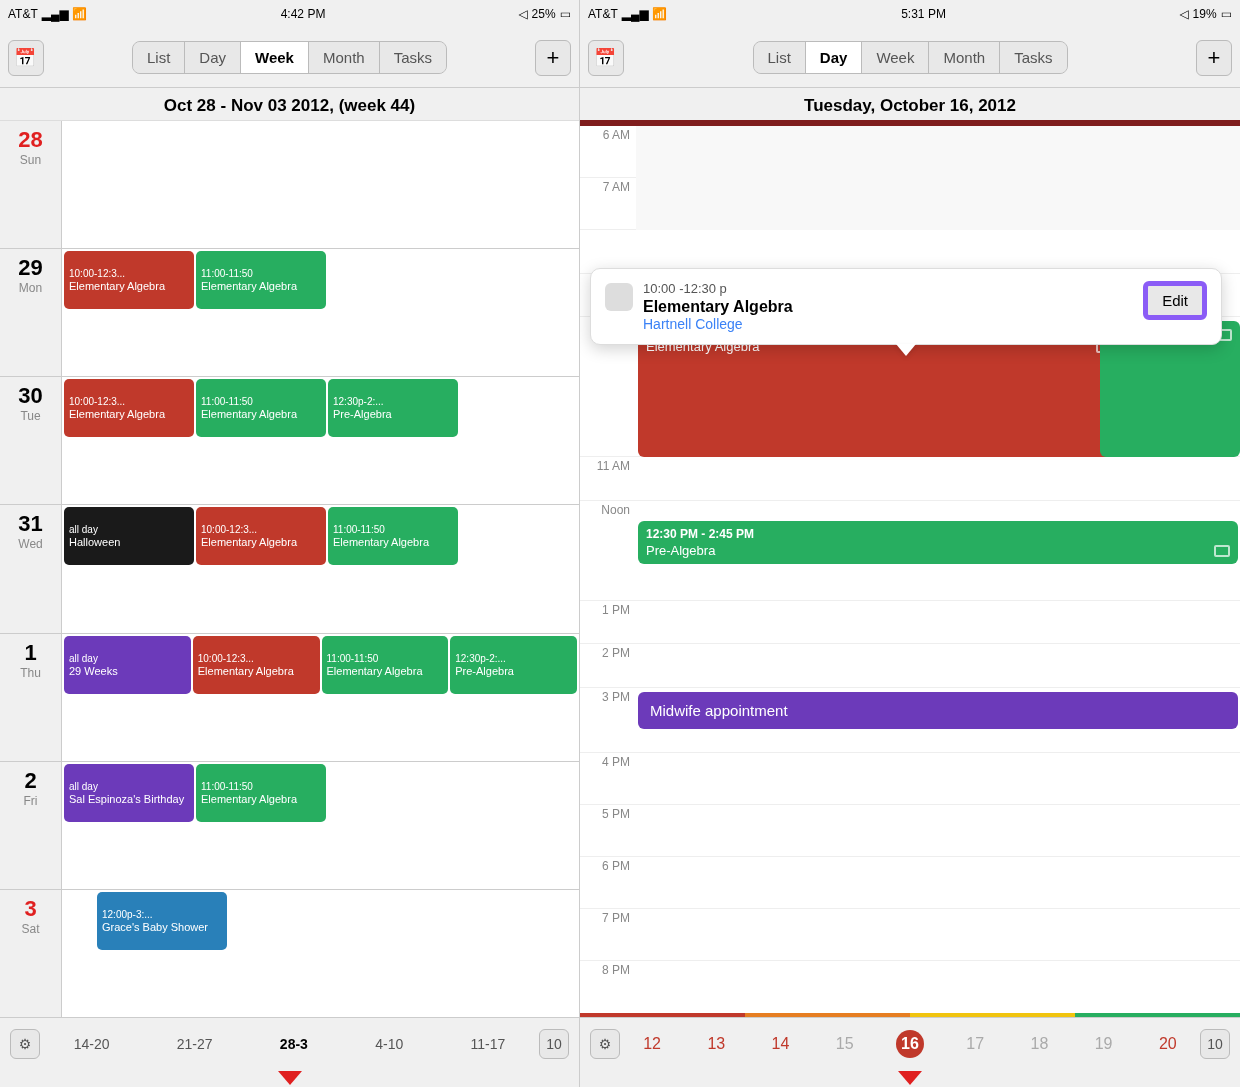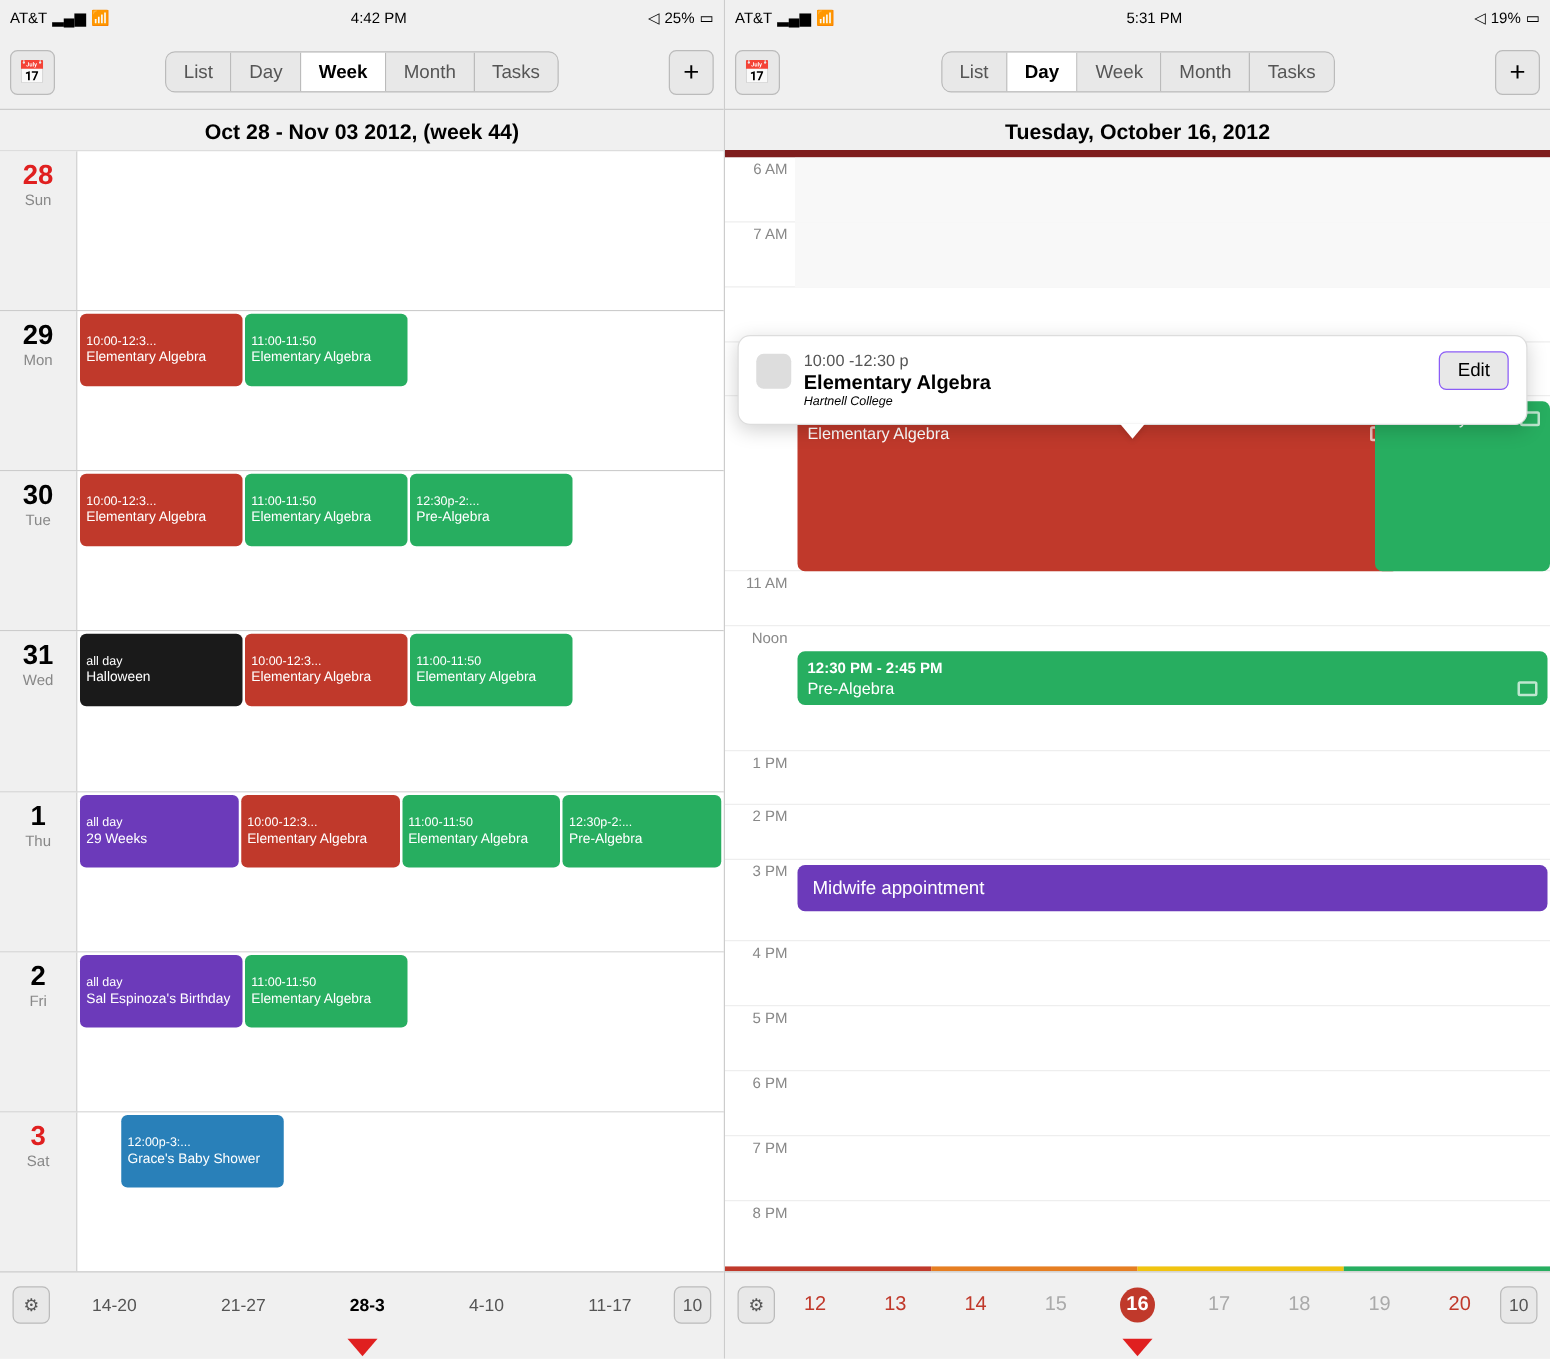--- a/index.html
+++ b/index.html
@@ -57,22 +57,22 @@
 
     .time-row { display: flex; align-items: flex-start; border-bottom: 1px solid #eee; min-height: 52px; position: relative; }
     .time-label { width: 56px; min-width: 56px; font-size: 12px; color: #888; padding: 4px 6px 0 0; text-align: right; padding-top: 2px; }
     .time-content { flex: 1; position: relative; min-height: 52px; }
 
     .popup { position: absolute; top: 142px; left: 10px; right: 18px; background: #fff; border-radius: 10px; border: 1px solid #ddd; box-shadow: 0 4px 16px rgba(0,0,0,0.18); z-index: 10; padding: 12px 14px; display: flex; align-items: flex-start; gap: 10px; }
     .popup-icon { width: 28px; height: 28px; background: #ddd; border-radius: 6px; margin-top: 2px; flex-shrink: 0; }
     .popup-body { flex: 1; }
     .popup-time { font-size: 13px; color: #555; margin-bottom: 2px; }
     .popup-title { font-size: 16px; font-weight: bold; color: #000; }
-    .popup-subtitle { font-size: 10px; color: #000000; font-style: italic; }
-    .popup-edit { background: #e8e8e8; border: 1px solid #8b5cf6; border-radius: 6px; padding: 6px 14px; font-size: 15px; color: #000; cursor: pointer; }
+    .popup-subtitle { font-size: 14px; color: #3b82f6; }
+    .popup-edit { background: #e8e8e8; border: 5px solid #8b5cf6; border-radius: 6px; padding: 6px 14px; font-size: 15px; color: #000; cursor: pointer; }
     .popup-arrow { position: absolute; bottom: -12px; left: 50%; transform: translateX(-50%); width: 0; height: 0; border-left: 10px solid transparent; border-right: 10px solid transparent; border-top: 12px solid #fff; filter: drop-shadow(0 2px 2px rgba(0,0,0,0.1)); }
 
     .day-footer { height: 52px; background: #f0f0f0; border-top: 1px solid #ccc; display: flex; align-items: center; justify-content: space-between; padding: 0 10px; }
     .day-dates { display: flex; align-items: center; gap: 0; flex: 1; justify-content: space-around; }
     .day-date-item { font-size: 16px; color: #c0392b; cursor: pointer; padding: 2px 4px; font-weight: 500; }
     .day-date-item.active { font-weight: bold; color: #000; background: #c0392b; color: #fff; border-radius: 50%; width: 28px; height: 28px; display: flex; align-items: center; justify-content: center; }
     .day-date-item.gray { color: #aaa; }
 
     .color-bar { height: 4px; display: flex; }
     .color-seg { flex: 1; }

